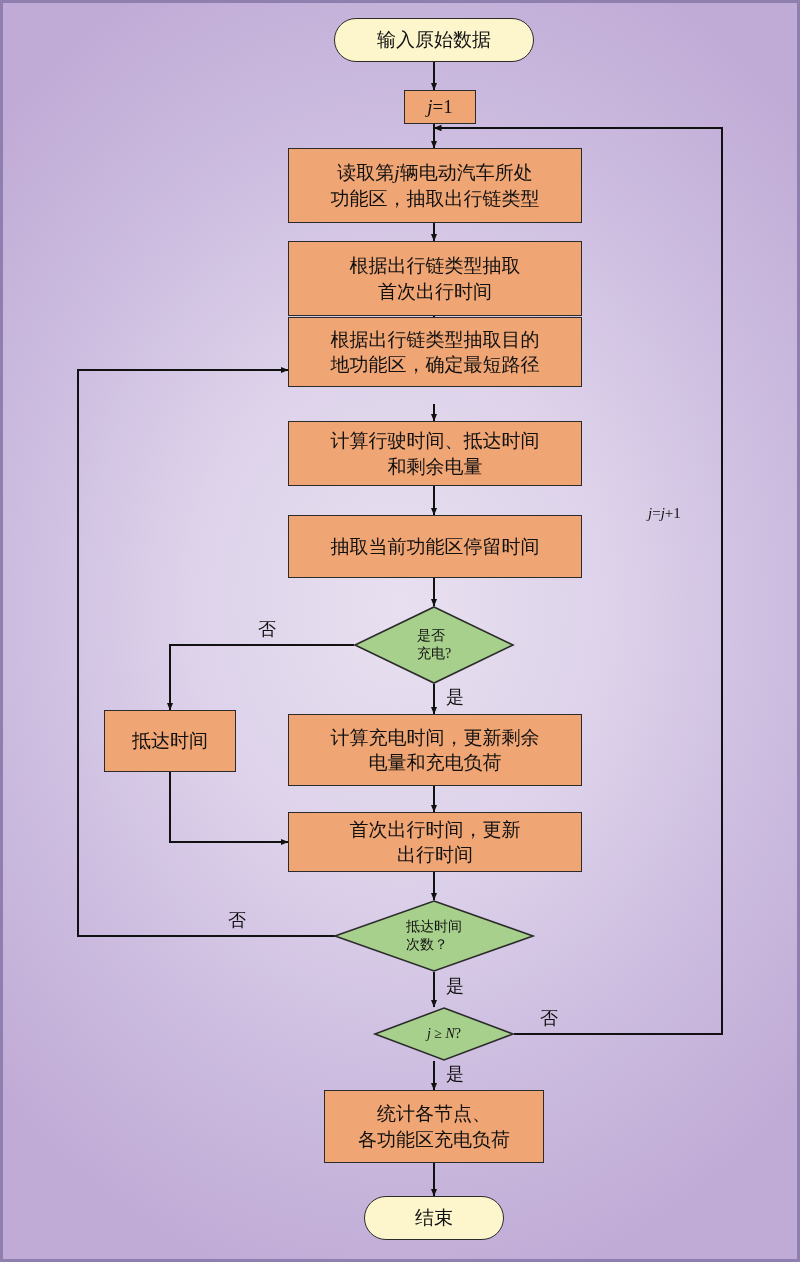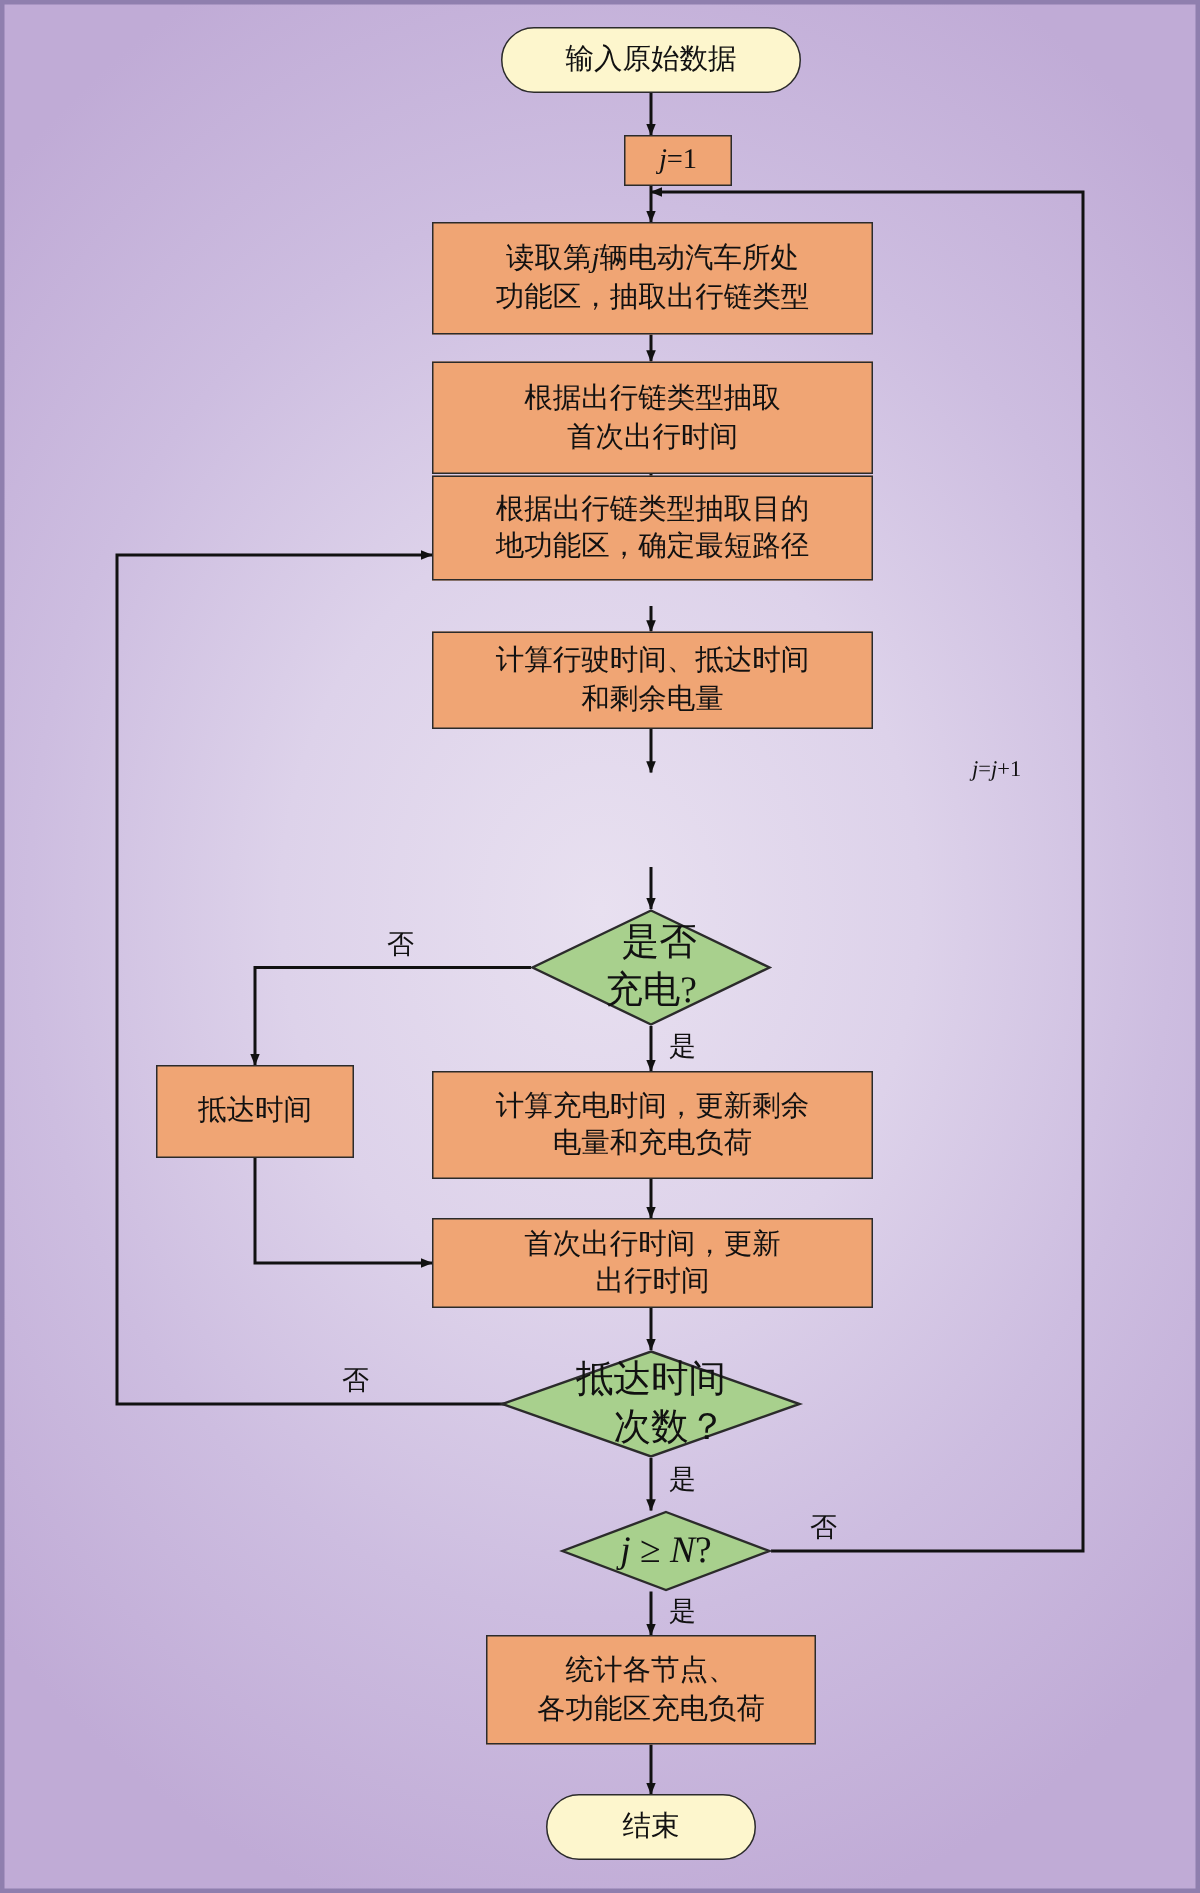--- a/index.html
+++ b/index.html
@@ -53,22 +53,22 @@
     left: 0;
     top: 0;
     overflow: visible;
   }
   .dec-label {
     position: absolute;
     inset: 0;
     display: flex;
     align-items: center;
     justify-content: center;
-    text-align: right;
-    font-size: 25px;
+    text-align: left;
+    font-size: 14px;
     color: #111;
     line-height: 1.3;
     white-space: pre-line;
   }
   .edge-label {
     position: absolute;
     font-size: 18px;
     color: #111;
   }
   .var-label {
@@ -132,21 +132,21 @@
       <path d="M354,936 L78,936 L78,370 L288,370" marker-end="url(#arrow)"></path>
 
       <path d="M514,1034 L722,1034 L722,128 L434,128" marker-end="url(#arrow)"></path>
     </g>
   </svg>
 
   <div class="node term" style="left:334px; top:18px; width:200px; height:44px;">
     <span>输入原始数据</span>
   </div>
 
-  <div class="node proc" style="left:416px; top:90px; width:72px; height:34px;">
+  <div class="node proc" style="left:404px; top:90px; width:72px; height:34px;">
     <span><span class="it">j</span>=1</span>
   </div>
 
   <div class="node proc" style="left:288px; top:148px; width:294px; height:75px;">
     <span>读取第<span class="it">j</span>辆电动汽车所处
 功能区，抽取出行链类型</span>
   </div>
 
   <div class="node proc" style="left:288px; top:241px; width:294px; height:75px;">
     <span>根据出行链类型抽取
@@ -156,20 +156,23 @@
   <div class="node proc" style="left:288px; top:317px; width:294px; height:70px;">
     <span>根据出行链类型抽取目的
 地功能区，确定最短路径</span>
   </div>
 
   <div class="node proc" style="left:288px; top:421px; width:294px; height:65px;">
     <span>计算行驶时间、抵达时间
 和剩余电量</span>
   </div>
 
+  <div class="node proc" style="left:288px; top:515px; width:294px; height:63px;">
+    <span>抽取当前功能区停留时间</span>
+  </div>
 
   <div class="dec-wrap" style="left:354px; top:606px; width:160px; height:78px;">
     <svg width="160" height="78" viewBox="0 0 160 78">
       <polygon points="80,1 159,39 80,77 1,39" fill="#a8d08d" stroke="#2b2b2b" stroke-width="1.6"></polygon>
     </svg>
     <div class="dec-label">是否
 充电?</div>
   </div>
 
   <div class="node proc" style="left:104px; top:710px; width:132px; height:62px;">

